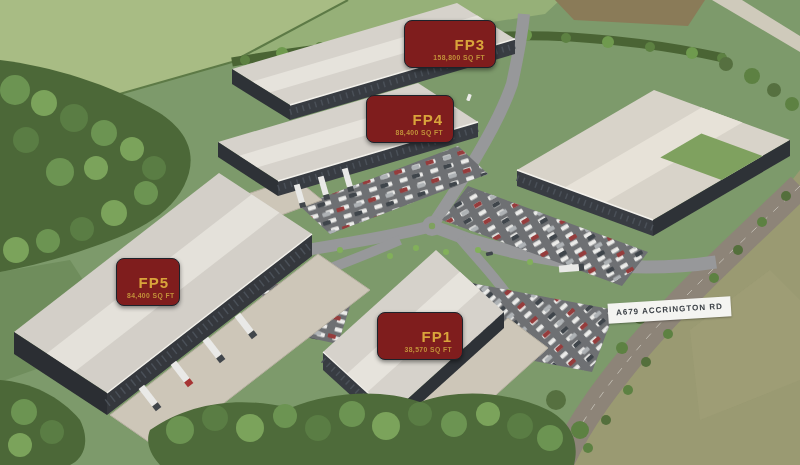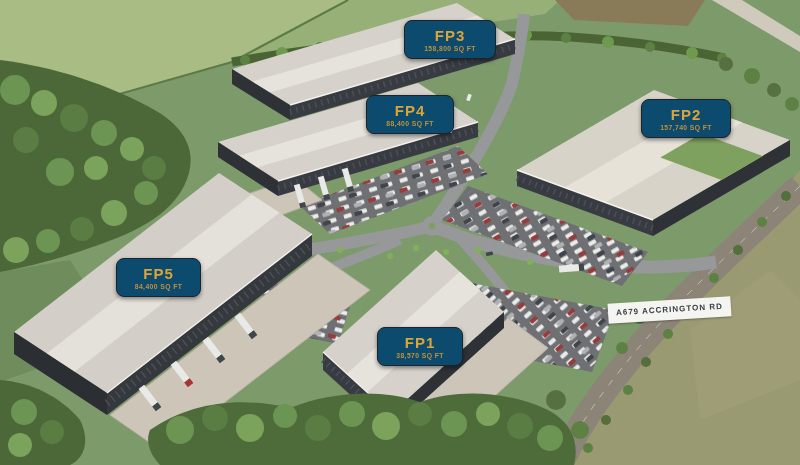--- a/index.html
+++ b/index.html
@@ -3,23 +3,23 @@
 <meta charset="utf-8">
 <style>
   html,body{margin:0;padding:0;background:#222;}
   .scene{
     position:relative;width:800px;height:465px;overflow:hidden;
     font-family:"Liberation Sans",sans-serif;
     background:#7d9a6b;
   }
   .scene svg{position:absolute;left:0;top:0;}
   .pill{
-    position:absolute;box-sizing:border-box;text-align:center;
-    background:#0c4a6e;border:1px solid #1c232b;border-radius:8px;
-    padding:7px 10px 5px;box-shadow:0 2px 4px rgba(0,0,0,.45);
+    position:absolute;box-sizing:border-box;text-align:right;
+    background:#7f1d1d;border:1px solid #1c232b;border-radius:8px;
+    padding:16px 10px 5px;box-shadow:0 2px 4px rgba(0,0,0,.45);
     cursor:pointer;
   }
   .pill-code{
     color:#d9a43b;font-size:15px;font-weight:700;letter-spacing:1px;line-height:16px;
   }
   .pill-area{
     color:#c2923a;font-size:6.8px;font-weight:700;letter-spacing:.4px;line-height:8px;margin-top:1px;
     white-space:nowrap;
   }
   .road-label{
@@ -289,30 +289,26 @@
 <div class="pill" style="left:404px;top:20px;width:92px;">
   <div class="pill-code">FP3</div>
   <div class="pill-area">158,800 SQ FT</div>
 </div>
 
 <div class="pill" style="left:332px;top:95px;width:88px;margin-left:34px;">
   <div class="pill-code">FP4</div>
   <div class="pill-area">88,400 SQ FT</div>
 </div>
 
-<div class="pill" style="left:641px;top:99px;width:90px;">
-  <div class="pill-code">FP2</div>
-  <div class="pill-area">157,740 SQ FT</div>
-</div>
-
-<div class="pill" style="left:116px;top:258px;width:85px;">
+
+<div class="pill" style="left:116px;top:258px;width:64px;">
   <div class="pill-code">FP5</div>
   <div class="pill-area">84,400 SQ FT</div>
 </div>
 
-<div class="pill" style="left:377px;top:312px;width:86px;margin-top:15px;">
+<div class="pill" style="left:377px;top:312px;width:86px;">
   <div class="pill-code">FP1</div>
   <div class="pill-area">38,570 SQ FT</div>
 </div>
 
 <div class="road-label" style="left:608px;top:300px;">A679 ACCRINGTON RD</div>
 
 </div>
 
 </body></html>

